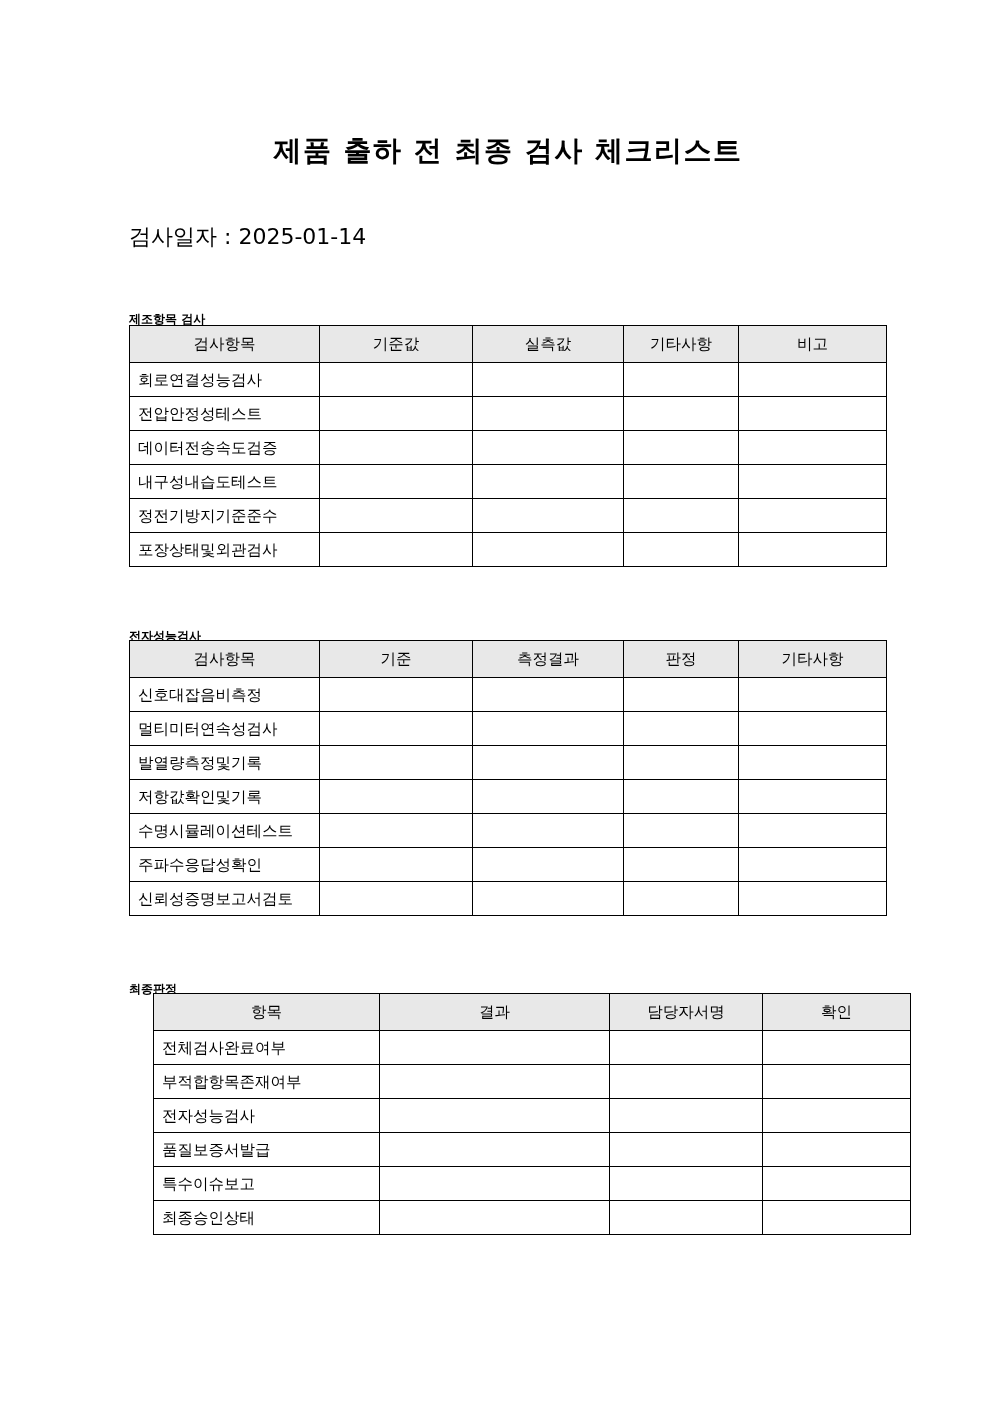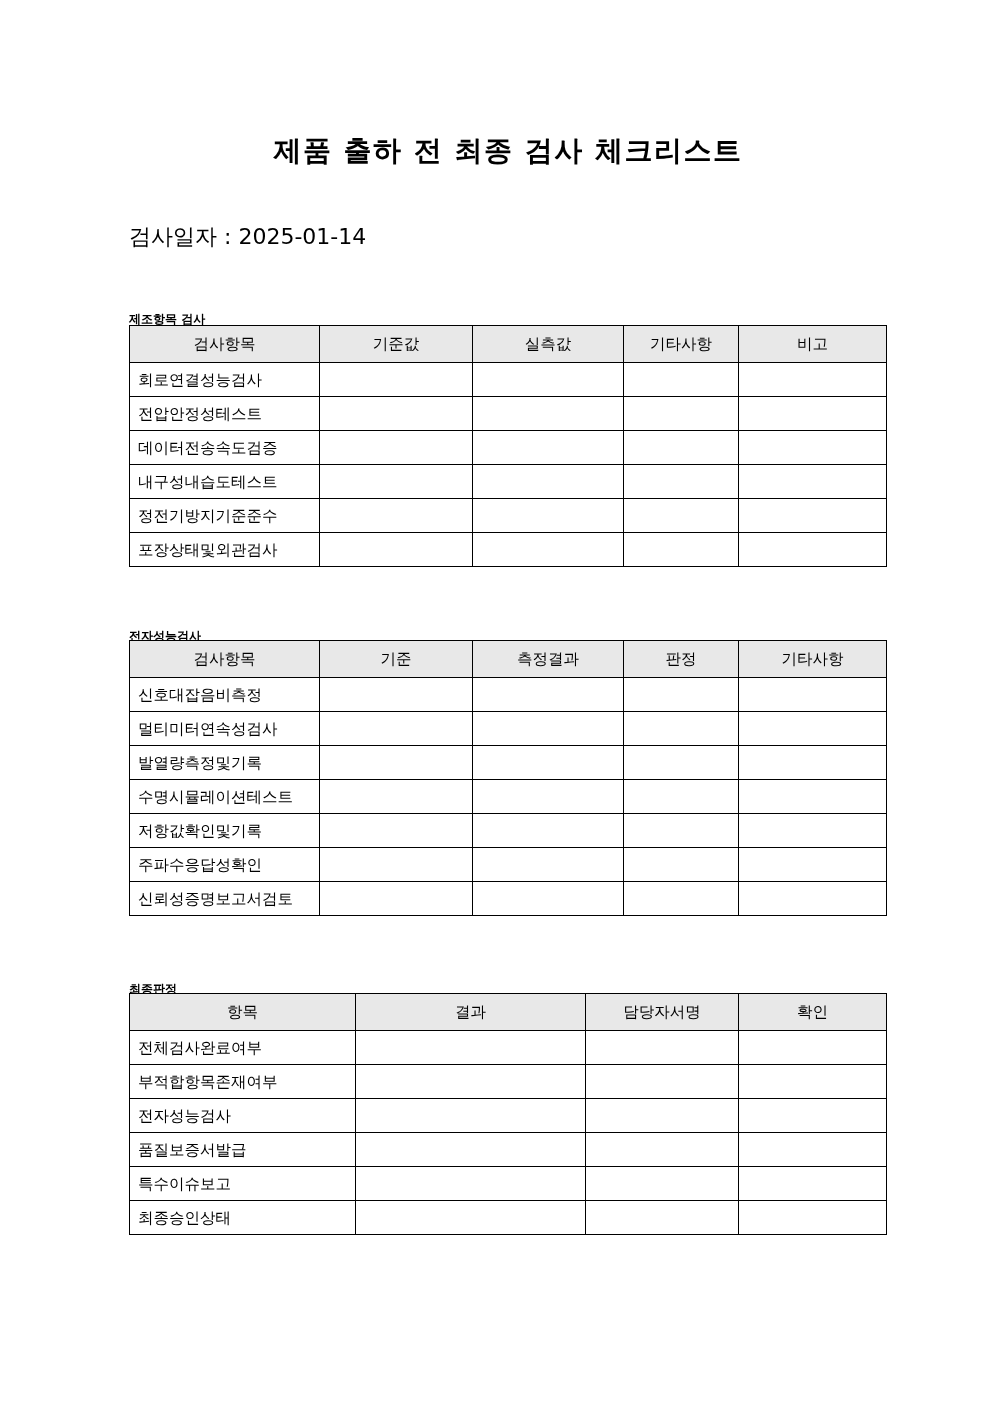--- a/index.html
+++ b/index.html
@@ -58,21 +58,21 @@
   table.grid {
     position: absolute;
     left: 117px;
     width: 757px;
     border-collapse: collapse;
     table-layout: fixed;
     font-family: Liberation Serif, serif;
   }
   #table-1 { top: 325px; }
   #table-2 { top: 640px; }
-  #table-3 { top: 993px; }
+  #table-3 { top: 993px; margin-left: 24px; }
 
   table.grid th, table.grid td {
     border: 1.1px solid #000000;
     font-size: 15.5px;
     font-weight: normal;
     padding: 0;
     height: 33px;
     line-height: 33px;
     overflow: hidden;
     white-space: nowrap;
@@ -200,28 +200,28 @@
         <td class="blank-cell"></td>
       </tr>
       <tr>
         <td class="label-cell">발열량측정및기록</td>
         <td class="blank-cell"></td>
         <td class="blank-cell"></td>
         <td class="blank-cell"></td>
         <td class="blank-cell"></td>
       </tr>
       <tr>
+        <td class="label-cell">저항값확인및기록</td>
+        <td class="blank-cell"></td>
+        <td class="blank-cell"></td>
+        <td class="blank-cell"></td>
+        <td class="blank-cell"></td>
+      </tr>
+      <tr>
         <td class="label-cell">수명시뮬레이션테스트</td>
-        <td class="blank-cell"></td>
-        <td class="blank-cell"></td>
-        <td class="blank-cell"></td>
-        <td class="blank-cell"></td>
-      </tr>
-      <tr>
-        <td class="label-cell">저항값확인및기록</td>
         <td class="blank-cell"></td>
         <td class="blank-cell"></td>
         <td class="blank-cell"></td>
         <td class="blank-cell"></td>
       </tr>
       <tr>
         <td class="label-cell">주파수응답성확인</td>
         <td class="blank-cell"></td>
         <td class="blank-cell"></td>
         <td class="blank-cell"></td>

